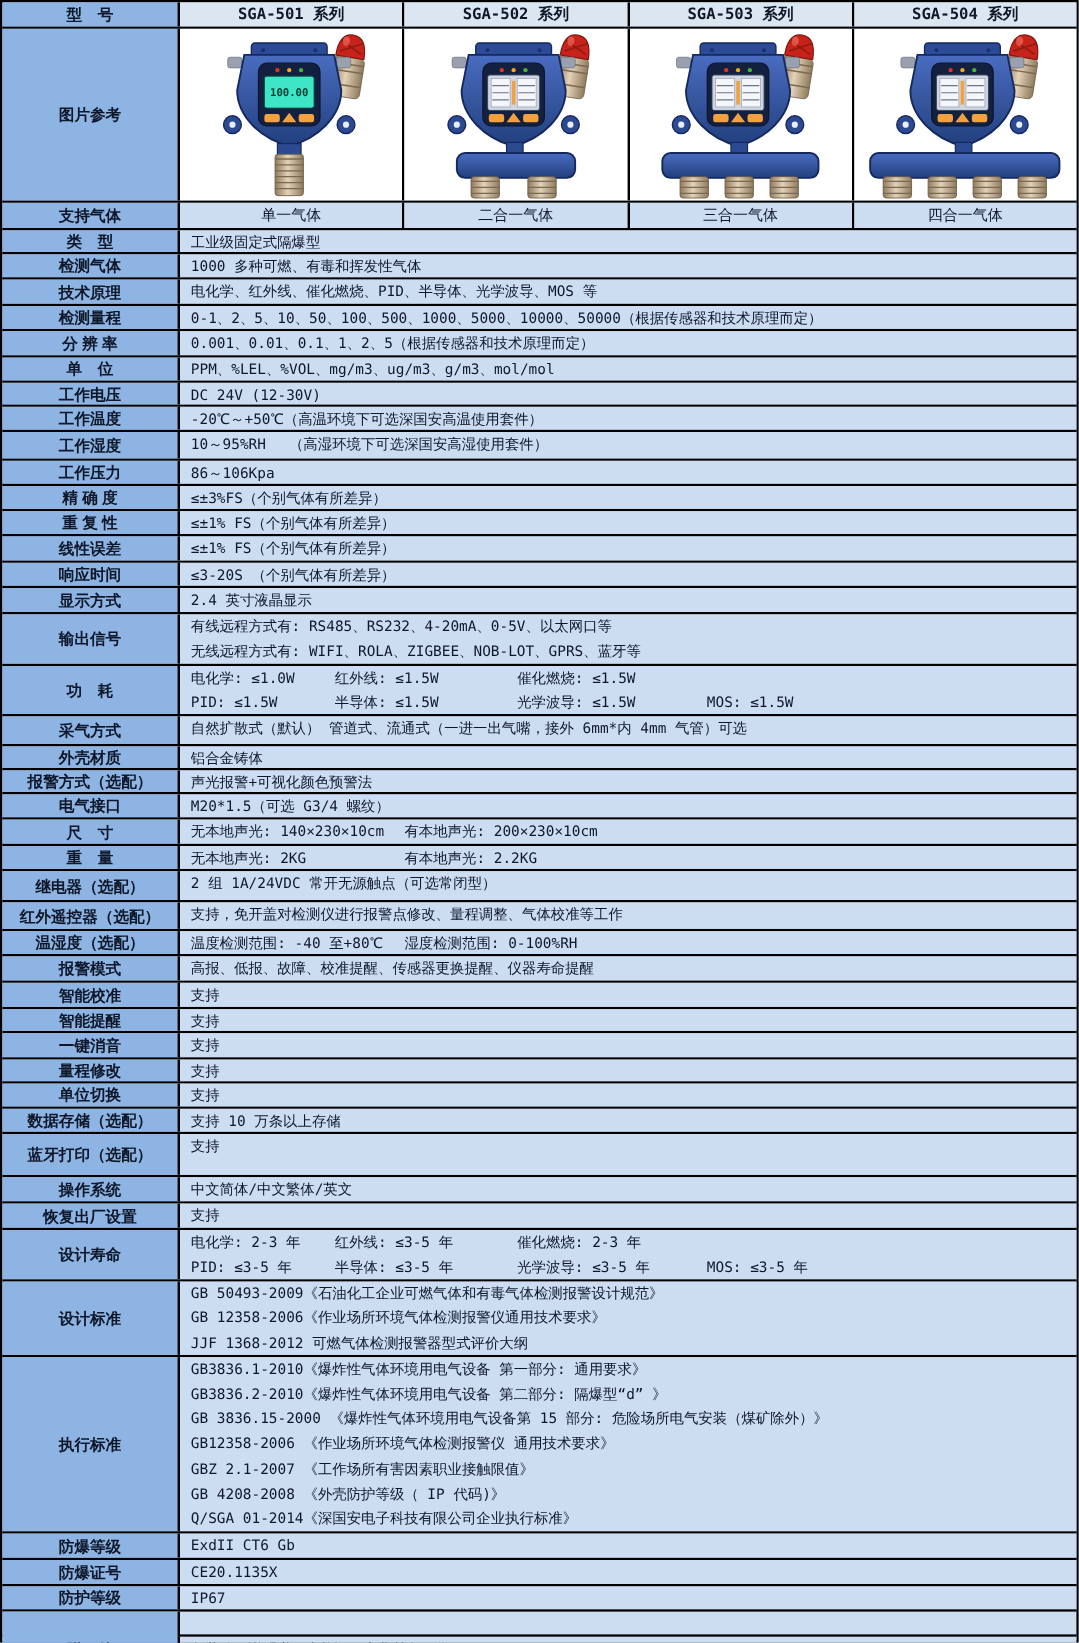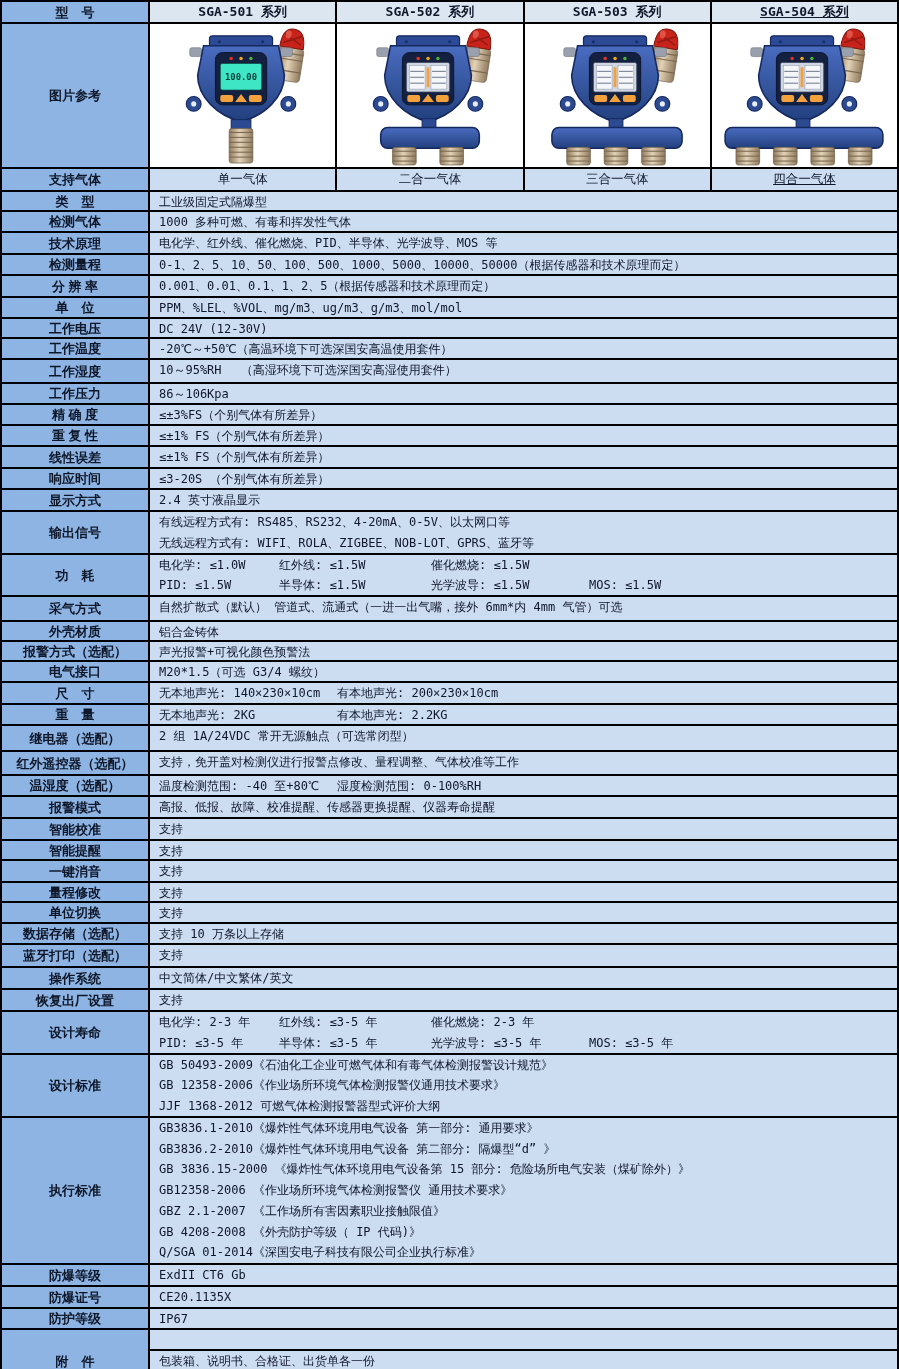--- a/index.html
+++ b/index.html
@@ -26,21 +26,21 @@
     display:flex;flex-direction:column;
     padding:0 0 0 9px;
     font-size:12px;
   }
   .content-cols{flex:1 1 auto;display:flex;min-width:0;}
   .content-cols .col{
     flex:1 1 0;display:flex;align-items:center;justify-content:center;
     border-right:2px solid var(--border,#000);
     min-width:0;overflow:hidden;
   }
-  .content-cols .col:last-child{border-right:none;text-decoration:underline;}
+  .content-cols .col:last-child{border-right:none;}
   .header-row .col{
     background:var(--header-bg,#dce6f1);
     font-weight:700;font-size:13px;
     font-family:"DejaVu Sans Mono","Liberation Sans",sans-serif;
   }
   .image-row .col{background:#fff;}
   .gas-row .col{background:var(--content-bg,#ccdcf1);font-size:12.5px;}
   .line{
     height:21px;line-height:21px;white-space:nowrap;overflow:hidden;
     font-family:"DejaVu Sans Mono","Liberation Sans",sans-serif;
@@ -539,21 +539,21 @@
         <div class="content-cell">
           <div class="line"><span class="seg">支持</span></div>
         </div>
       </div>
       <div class="row" style="height: 21px;">
         <div class="label-cell">数据存储（选配）</div>
         <div class="content-cell">
           <div class="line"><span class="seg">支持 10 万条以上存储</span></div>
         </div>
       </div>
-      <div class="row" style="height: 23px;">
+      <div class="row" style="height: 36px;">
         <div class="label-cell">蓝牙打印（选配）</div>
         <div class="content-cell">
           <div class="line"><span class="seg">支持</span></div>
         </div>
       </div>
       <div class="row" style="height: 22px;">
         <div class="label-cell">操作系统</div>
         <div class="content-cell">
           <div class="line"><span class="seg">中文简体/中文繁体/英文</span></div>
         </div>

